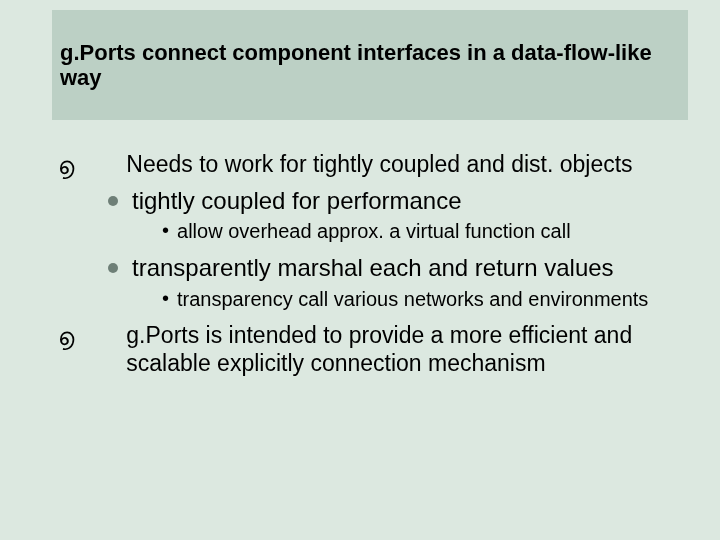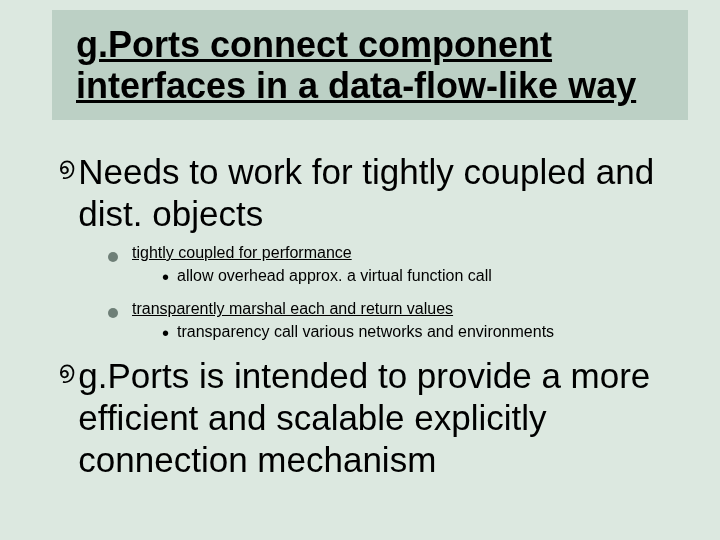--- a/index.html
+++ b/index.html
@@ -22,80 +22,79 @@
     position: absolute;
     left: 52px;
     top: 10px;
     width: 636px;
     height: 110px;
     background: #bcd0c5;
     display: flex;
     align-items: center;
   }
   .title {
-    font-size: 36px;
+    font-size: 22px;
     font-weight: bold;
     line-height: 1.15;
-    padding: 6px 8px 6px 24px;
-    text-decoration: underline;
+    padding: 6px 8px 6px 8px;
   }
   .content {
     position: absolute;
     left: 58px;
     top: 145px;
     width: 624px;
   }
   .lvl1 {
     display: flex;
     align-items: flex-start;
     margin: 6px 0 8px 0;
   }
   .lvl1 .bullet {
     font-size: 24px;
     line-height: 1.0;
     margin-right: 4px;
     margin-top: 3px;
     flex: 0 0 auto;
   }
   .lvl1 .text {
-    font-size: 35px;
+    font-size: 23px;
     line-height: 1.2;
+    margin-left: 48px;
   }
   .lvl2 {
     display: flex;
     align-items: flex-start;
     margin: 8px 0 4px 50px;
   }
   .lvl2 .bullet {
     width: 10px;
     height: 10px;
     border-radius: 50%;
     background: #6e7f77;
     margin-top: 9px;
     margin-right: 14px;
     flex: 0 0 auto;
   }
   .lvl2 .text {
-    font-size: 16px;
+    font-size: 24px;
     line-height: 1.2;
-    text-decoration: underline;
   }
   .lvl3 {
     display: flex;
     align-items: flex-start;
     margin: 4px 0 10px 104px;
   }
   .lvl3 .bullet {
     font-size: 20px;
     margin-right: 8px;
     margin-top: 0;
     flex: 0 0 auto;
   }
   .lvl3 .text {
-    font-size: 16px;
+    font-size: 20px;
     line-height: 1.25;
   }
 </style>
 </head>
 <body>
 
 <div class="slide">
   <div class="title-band">
     <div class="title">g.Ports connect component interfaces in a data-flow-like way</div>
   </div>

